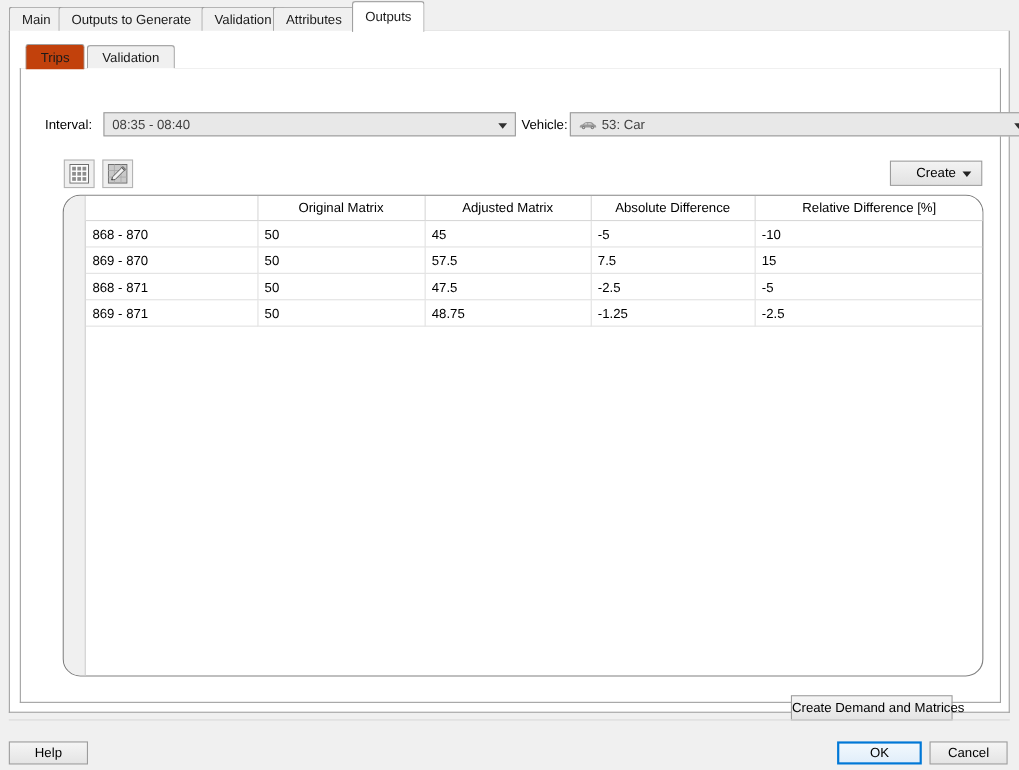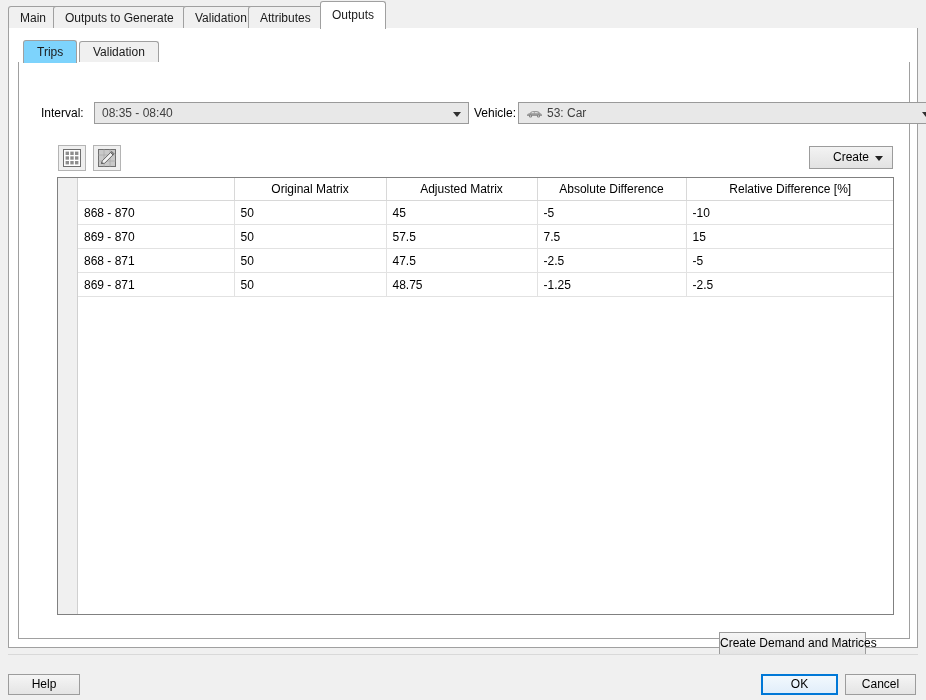--- a/index.html
+++ b/index.html
@@ -100,21 +100,21 @@
     border-bottom: none;
     border-top-left-radius: 3px;
     border-top-right-radius: 3px;
     box-sizing: border-box;
     white-space: nowrap;
     font-size: 12px;
     color: #1a1a1a;
     cursor: default;
   }
   .itab.active {
-    background: #7dd3fc;
+    background: #c2410c;
     height: 23px;
     line-height: 22px;
     z-index: 5;
     text-align: center;
   }
 
   
   .inner-content {
     position: absolute;
     left: 9px;
@@ -376,21 +376,21 @@
         <path d="M12.6 3.5 L15.0 5.9 L16.1 4.8 L13.7 2.4 Z" fill="#8f8f8f" stroke="#5a5a5a" stroke-width="0.8"></path>
         <path d="M3.4 14.6 L4.9 14.1 L3.9 13.1 Z" fill="#3a3a3a"></path>
       </svg>
     </div>
 
     <div class="actionbtn" style="left:790px; top:84px; width:84px;">
       <span>Create</span>
       <span class="arrow"></span>
     </div>
 
-    <div class="grid" style="left:38px; top:115px; width:837px; height:438px;">
+    <div class="grid" style="left:38px; top:115px; width:837px; height:438px;border-radius:16px;">
       <div class="gutter"></div>
       <table class="gtable">
         <colgroup>
           <col style="width:156px">
           <col style="width:152px">
           <col style="width:151px">
           <col style="width:149px">
           <col style="width:208px">
         </colgroup>
         <thead>

